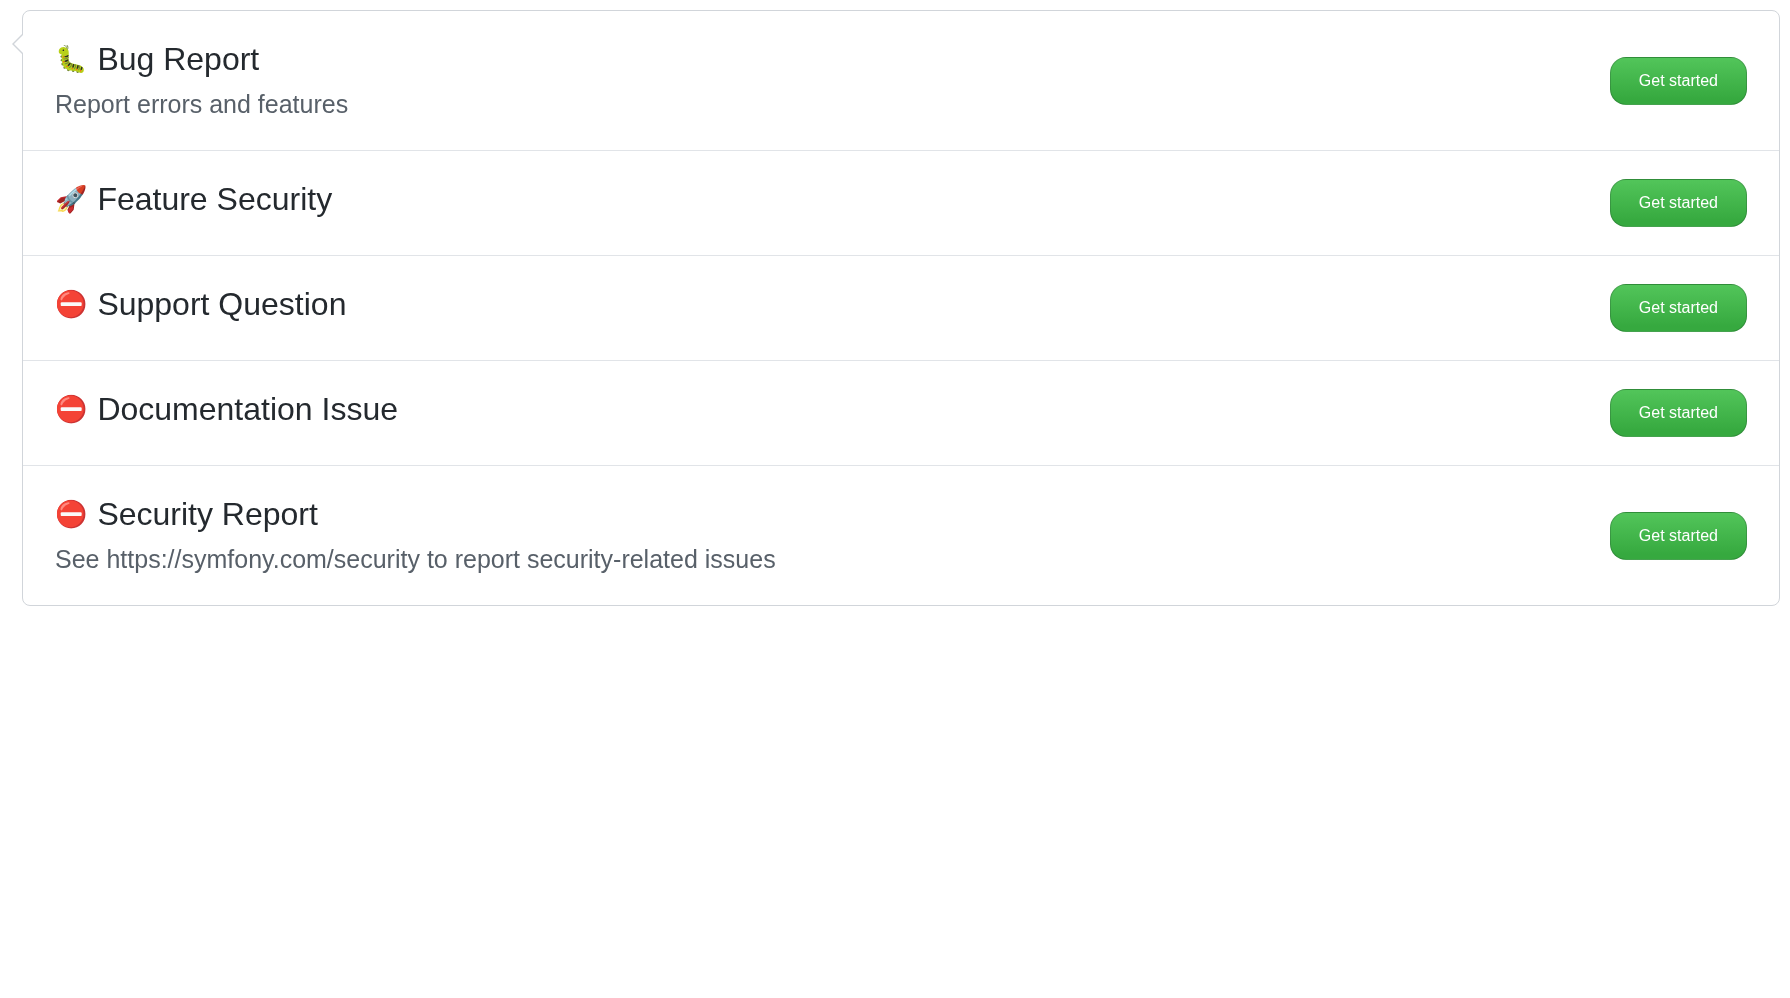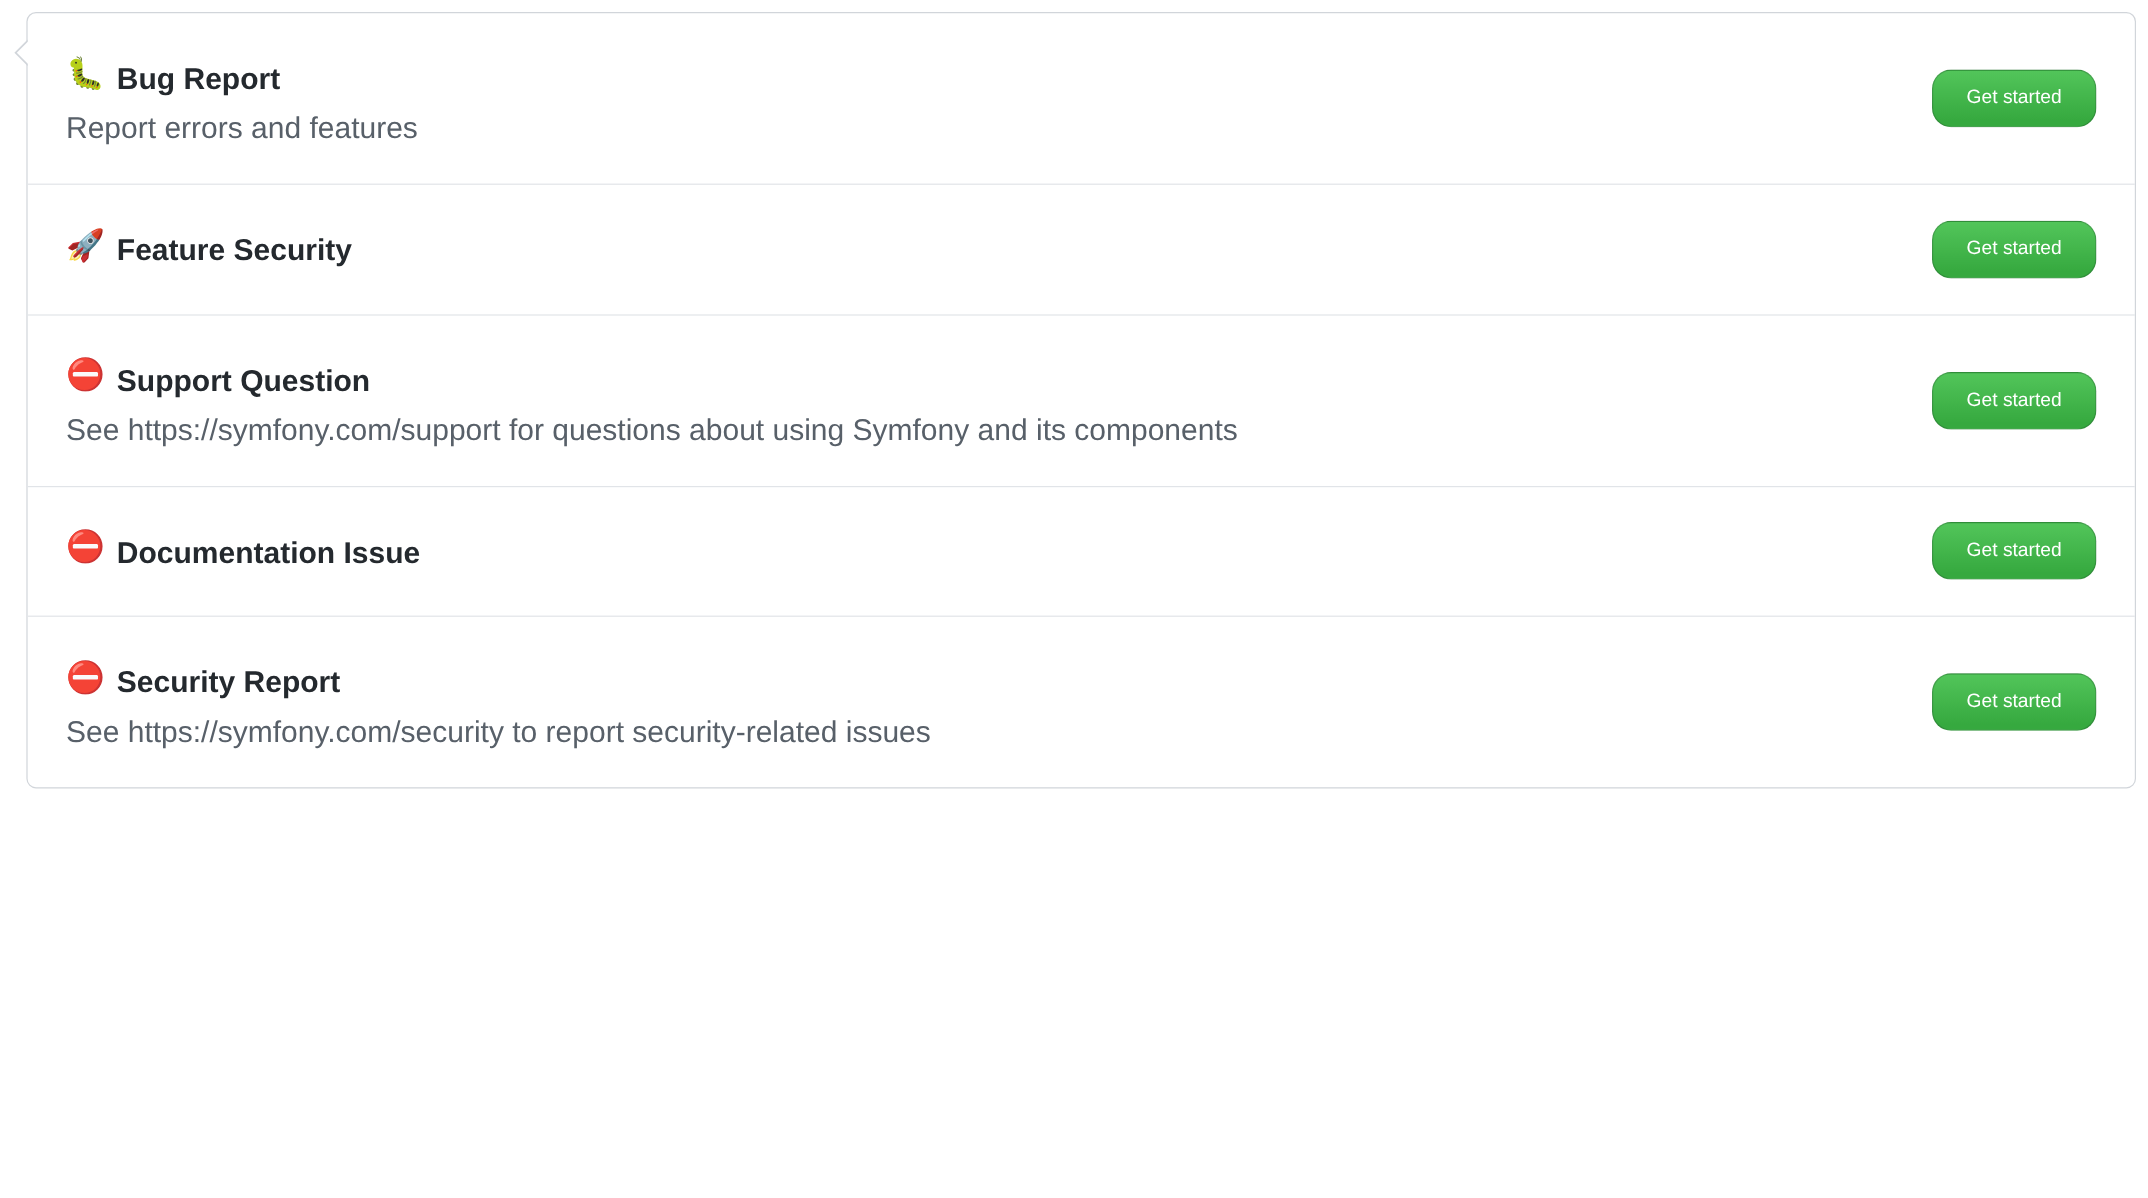--- a/index.html
+++ b/index.html
@@ -56,25 +56,24 @@
     display: flex;
     align-items: center;
     gap: 10px;
     margin-bottom: 8px;
   }
   .template-icon {
     font-size: 26px;
     line-height: 1;
   }
   .template-name {
-    font-size: 25px;
-    font-weight: 700;
+    font-size: 32px;
+    font-weight: 400;
     color: #24292e;
     line-height: 1.25;
-    margin-top: 12px;
   }
   .template-desc {
     font-size: 25px;
     color: #586069;
     line-height: 1.4;
   }
   .get-started-btn {
     background: linear-gradient(-180deg, #52c55a 0%, #36a93f 90%);
     color: #ffffff;
     font-size: 16px;
@@ -112,21 +111,20 @@
     </div>
     <button class="get-started-btn">Get started</button>
   </div>
 
   <div class="template-item">
     <div class="template-text">
       <div class="template-title">
         <span class="template-icon">⛔</span>
         <span class="template-name">Support Question</span>
       </div>
-      <div class="template-desc">See https://symfony.com/support for questions about using Symfony and its components</div>
     </div>
     <button class="get-started-btn">Get started</button>
   </div>
 
   <div class="template-item">
     <div class="template-text">
       <div class="template-title">
         <span class="template-icon">⛔</span>
         <span class="template-name">Documentation Issue</span>
       </div>

